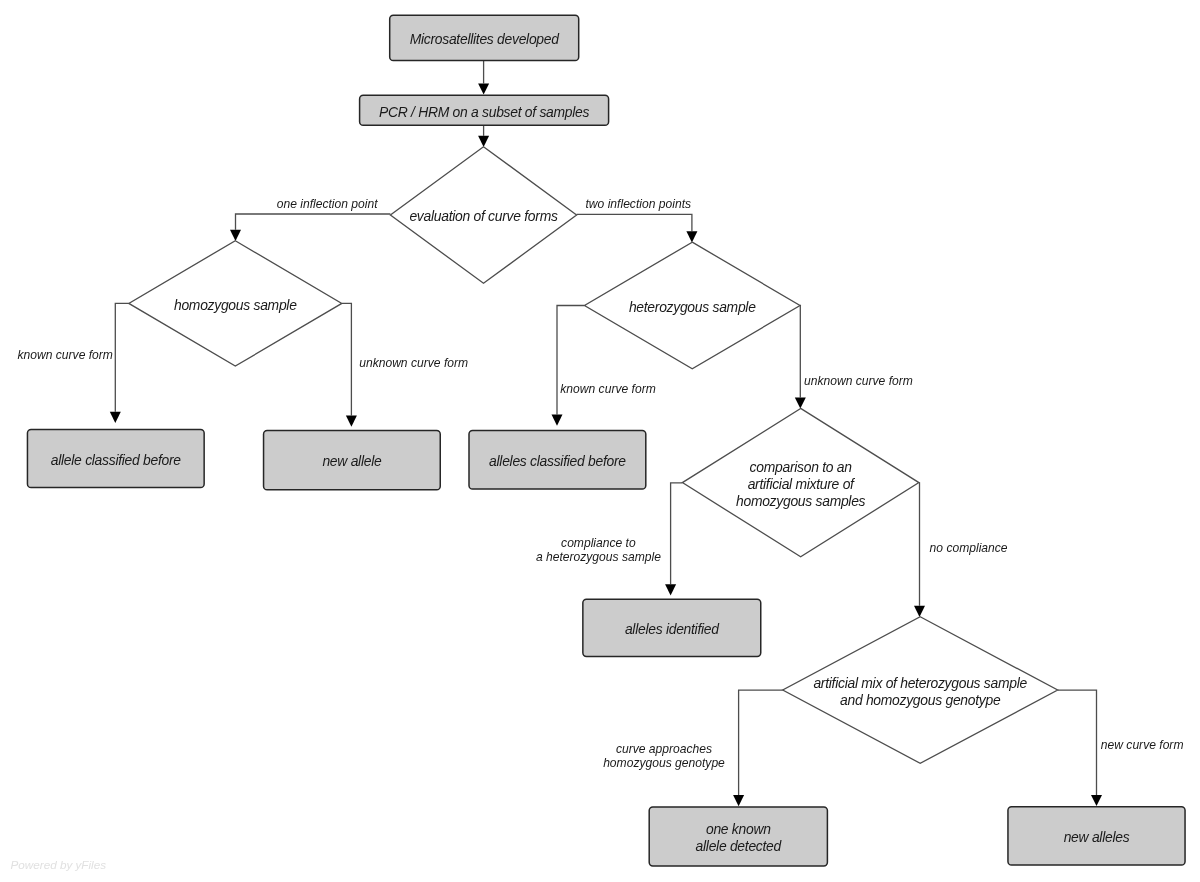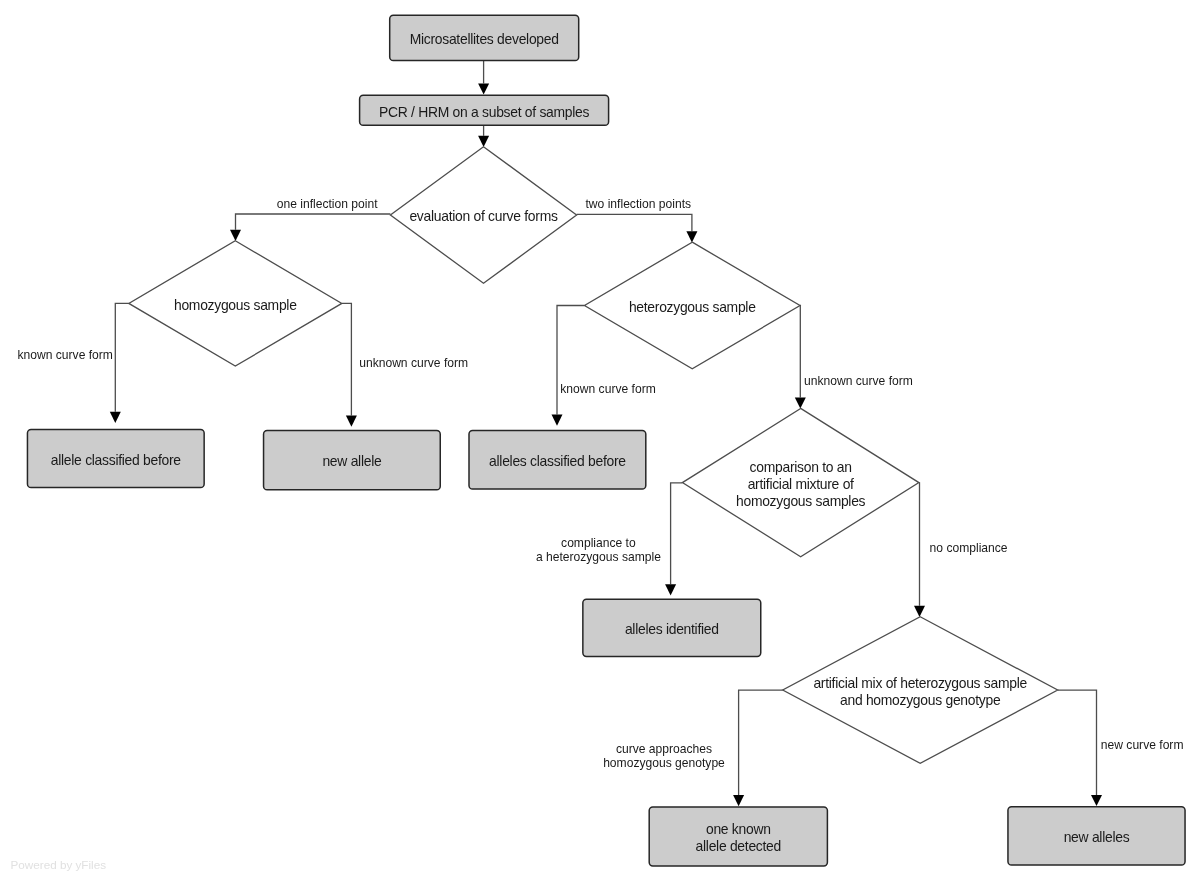--- a/index.html
+++ b/index.html
@@ -16,21 +16,21 @@
   .arrow-head{stroke:none;}
   text{-webkit-font-smoothing:antialiased;}
   .node-label{font-family:"Liberation Sans",sans-serif;font-size:13.9px;
               letter-spacing:-0.28px;text-anchor:middle;}
   .edge-label{font-family:"Liberation Sans",sans-serif;font-size:12.1px;}
   .watermark-text{font-family:"Liberation Sans",sans-serif;font-size:11.7px;}
 </style>
 </head>
 <body>
 
-<div id="stage" style="background: rgb(255, 255, 255);">
+<div id="stage" style="background: rgb(255, 255, 255); font-style: italic;">
   <svg id="flow" viewBox="0 0 1200 882" width="1200" height="882">
     <g id="edges-layer">
         <g>
           <path d="M 483.60 60.90 L 483.60 83.40" class="edge-line" stroke="#4d4d4d" stroke-width="1.3"></path>
           <polygon points="483.60,94.60 478.10,83.40 489.10,83.40" class="arrow-head" fill="#000000"></polygon>
         </g>
         <g>
           <path d="M 483.60 125.10 L 483.60 135.80" class="edge-line" stroke="#4d4d4d" stroke-width="1.3"></path>
           <polygon points="483.60,147.00 478.10,135.80 489.10,135.80" class="arrow-head" fill="#000000"></polygon>
         </g>

